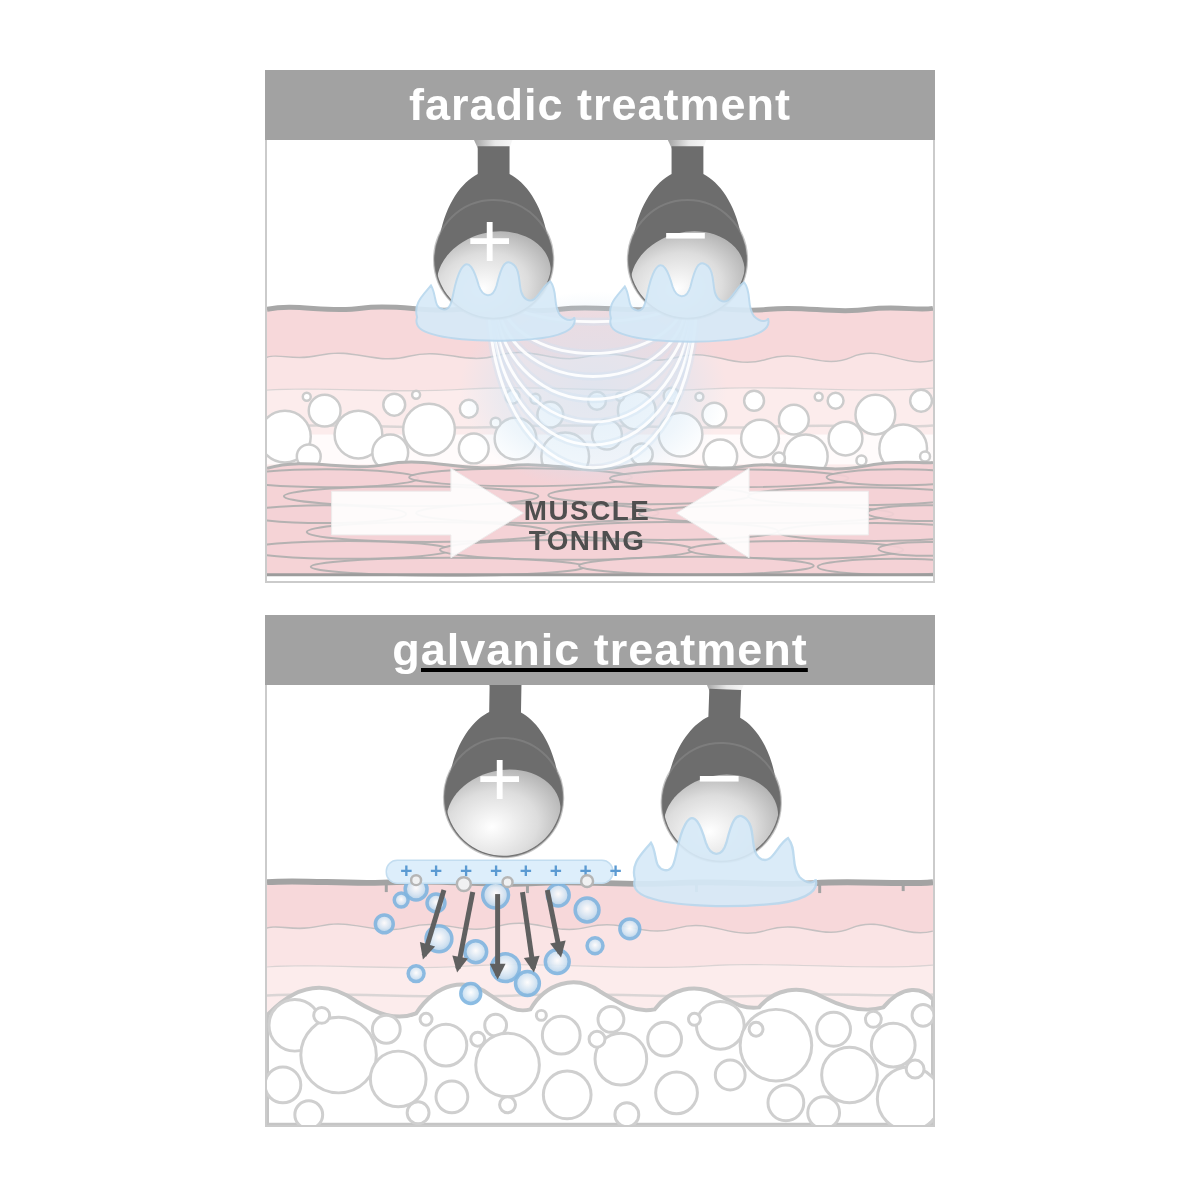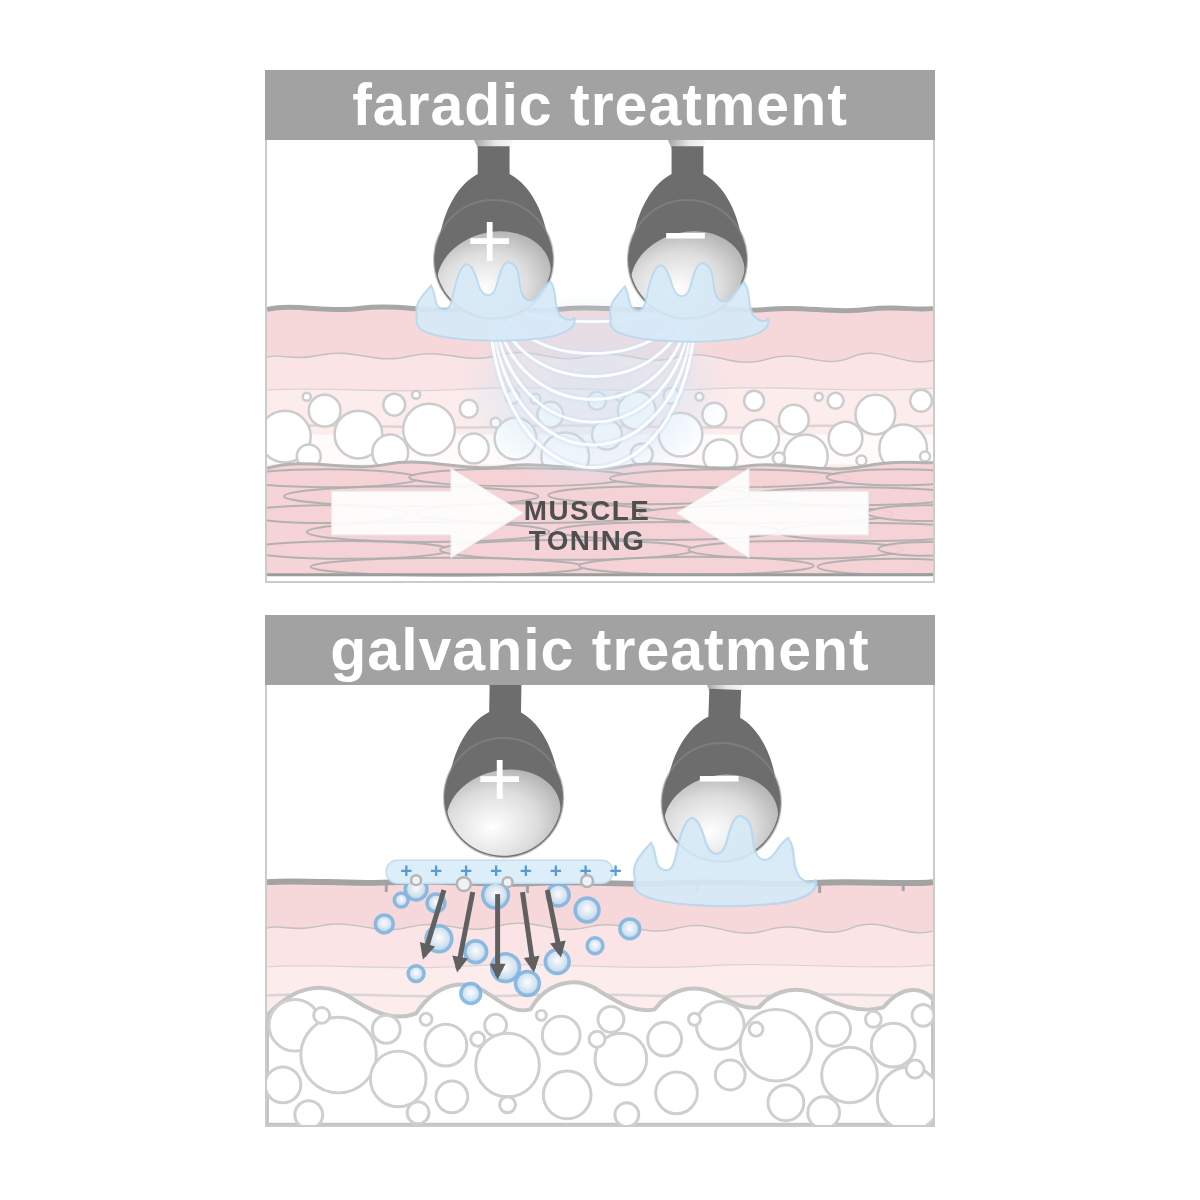--- a/index.html
+++ b/index.html
@@ -1,22 +1,22 @@
 <!DOCTYPE html>
 <html><head>
 <meta charset="utf-8">
 <style>
   html,body { margin:0; padding:0; background:#ffffff; }
   body { width:1200px; height:1200px; font-family:"Liberation Sans", sans-serif; }
   .canvas { position:relative; width:1200px; height:1200px; background:#ffffff; overflow:hidden; }
   .panel { position:absolute; left:265px; width:670px; border:2px solid #cbcbcb; box-sizing:border-box; background:#ffffff; }
   #panel-faradic  { top:70px;  height:513px; }
-  #panel-galvanic { top:615px; height:512px; }
+  #panel-galvanic { top:615px; height:512px;text-decoration:underline; }
   .panel-header { height:70px; margin:-2px -2px 0 -2px; background:#a2a2a2; display:flex; align-items:center; justify-content:center; }
-  .panel-title { color:#ffffff; font-size:59px; font-weight:bold; letter-spacing:1px; line-height:70px; }
+  .panel-title { color:#ffffff; font-size:45px; font-weight:bold; letter-spacing:1px; line-height:70px; }
   .panel-body { display:block; }
   svg { display:block; }
   .electrode-sign { fill:#ffffff; font-size:80px; font-weight:400; }
   .muscle-label { fill:#4f4f4f; font-size:28px; font-weight:bold; letter-spacing:1.5px; }
   .gel-plus-row { fill:#5b9ad2; font-size:21px; font-weight:bold; letter-spacing:6px; }
   .fat-cell { fill:#ffffff; stroke:#cccccc; stroke-width:2.5; }
   .fat-cell-big { fill:#ffffff; stroke:#cfcfcf; stroke-width:3; }
   .fiber { fill:#f4d2d6; stroke:#aeaeae; stroke-width:2; opacity:0.9; }
   .field-line { fill:none; stroke:#ffffff; stroke-width:3; opacity:0.9; }
   .field-glow { fill:none; stroke:#cfe3f2; stroke-width:8; opacity:0.38; }

